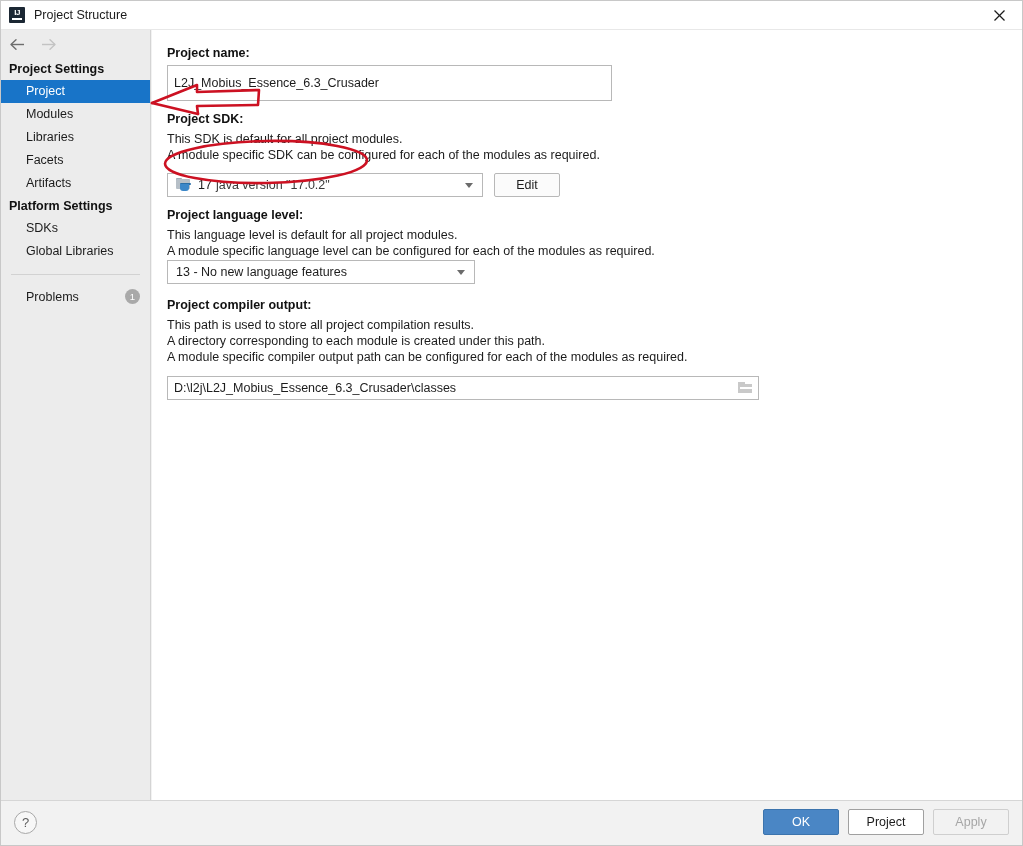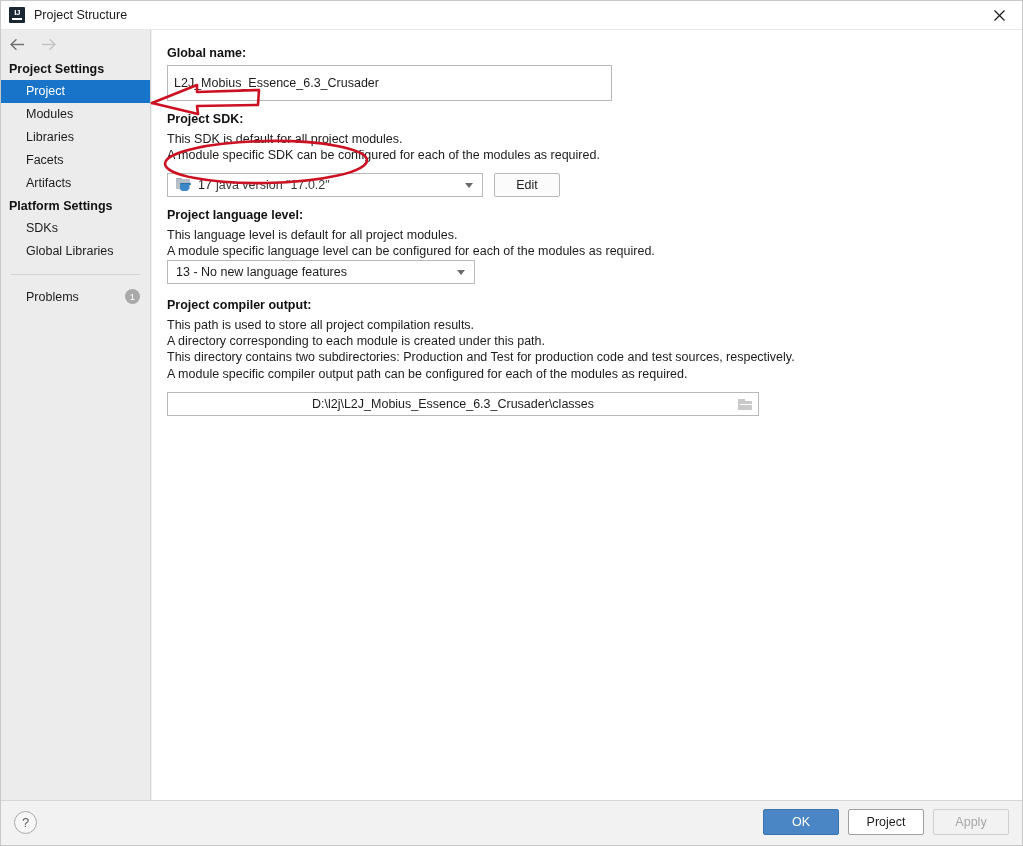--- a/index.html
+++ b/index.html
@@ -236,21 +236,21 @@
     background: #ffffff;
     border: 1px solid #b8b8b8;
     display: flex; align-items: center;
     cursor: text;
   }
   #compiler-output-value {
     flex: 1 1 auto;
     padding-left: 6px;
     font-size: 12.5px;
     color: #1c1c1c;
-    white-space: nowrap; overflow: hidden; text-align: center;
+    white-space: nowrap; overflow: hidden;
   }
   #browse-folder-button {
     width: 26px; height: 22px;
     flex: 0 0 auto;
     display: flex; align-items: center; justify-content: center;
     cursor: pointer;
   }
   .folder-gray {
     width: 14px; height: 11px;
     position: relative;
@@ -373,21 +373,21 @@
     <div id="sidebar-divider"></div>
 
     <div id="problems-row">
       <span class="label">Problems</span>
       <span id="problems-badge">1</span>
     </div>
   </div>
 
   <div id="content">
 
-    <div class="field-label">Global name:</div>
+    <div class="field-label">Project name:</div>
     <div class="text-input" id="project-name-input">
       <span>L2J_Mobius_Essence_6.3_Crusader</span>
     </div>
 
     <div class="label-gap"></div>
 
     <div class="field-label">Project SDK:</div>
     <div class="desc-line">This SDK is default for all project modules.</div>
     <div class="desc-line">A module specific SDK can be configured for each of the modules as required.</div>
 
@@ -415,21 +415,20 @@
     <div class="combo" id="lang-combo">
       <span>13 - No new language features</span>
       <span class="caret"></span>
     </div>
 
     <div class="section-gap"></div>
 
     <div class="field-label">Project compiler output:</div>
     <div class="desc-line">This path is used to store all project compilation results.</div>
     <div class="desc-line">A directory corresponding to each module is created under this path.</div>
-    <div class="desc-line">This directory contains two subdirectories: Production and Test for production code and test sources, respectively.</div>
     <div class="desc-line">A module specific compiler output path can be configured for each of the modules as required.</div>
 
     <div id="compiler-output-row">
       <span id="compiler-output-value">D:\l2j\L2J_Mobius_Essence_6.3_Crusader\classes</span>
       <span id="browse-folder-button">
         <span class="folder-gray">
           <span class="tab"></span>
           <span class="body"></span>
           <span class="slit"></span>
         </span>

